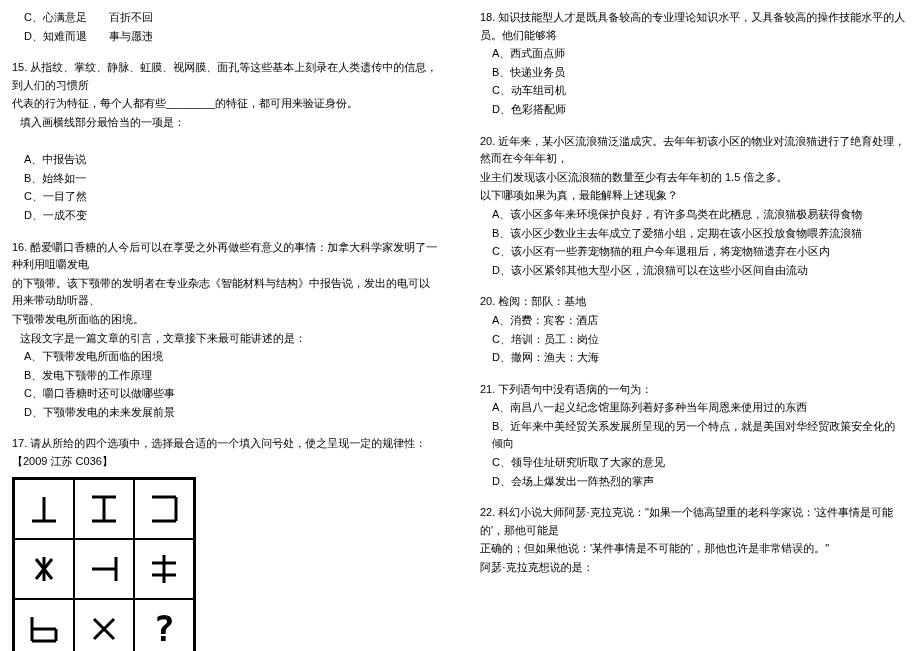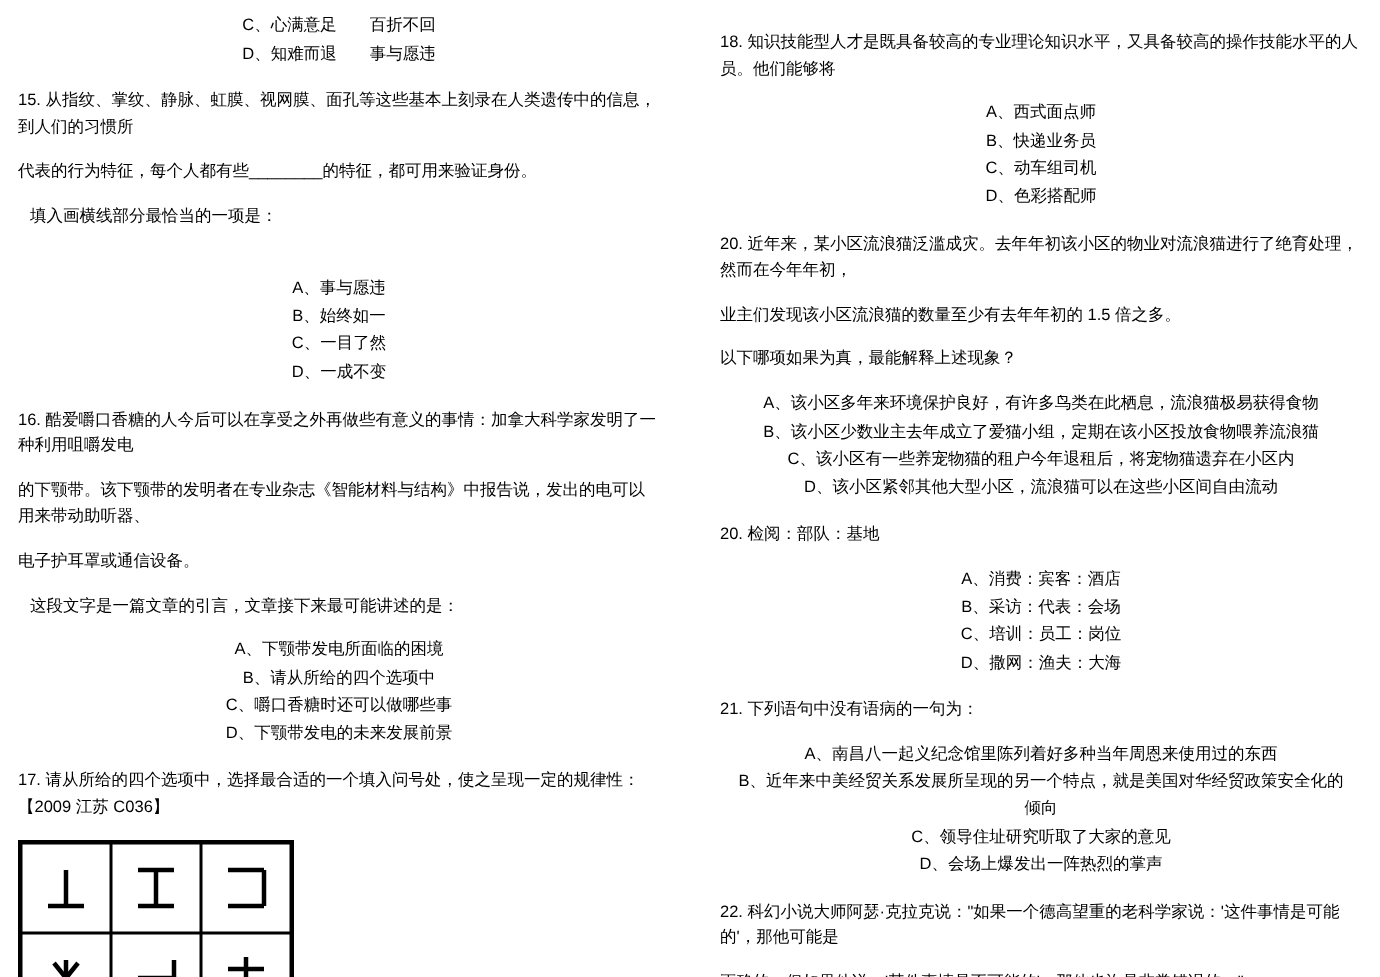--- a/index.html
+++ b/index.html
@@ -16,25 +16,24 @@
     gap: 40px;
   }
   .col {
     flex: 1;
     min-width: 0;
   }
   .block {
     margin-bottom: 14px;
   }
   .line {
-    margin: 12px 0;
+    margin: 1px 0;
   }
   .opt {
     margin: 1px 12px;
-    text-align: center;
   }
   .indent {
     padding-left: 8px;
   }
   .matrix-img {
     margin: 6px 0;
   }
   .matrix {
     display: grid;
     grid-template-columns: repeat(3, 60px);
@@ -60,33 +59,33 @@
     <div class="block">
       <div class="opt">C、心满意足　　百折不回</div>
       <div class="opt">D、知难而退　　事与愿违</div>
     </div>
 
     <div class="block">
       <div class="line">15. 从指纹、掌纹、静脉、虹膜、视网膜、面孔等这些基本上刻录在人类遗传中的信息，到人们的习惯所</div>
       <div class="line">代表的行为特征，每个人都有些________的特征，都可用来验证身份。</div>
       <div class="line indent">填入画横线部分最恰当的一项是：</div>
       <br>
-      <div class="opt">A、事与愿违</div>
+      <div class="opt">A、中报告说</div>
       <div class="opt">B、始终如一</div>
       <div class="opt">C、一目了然</div>
       <div class="opt">D、一成不变</div>
     </div>
 
     <div class="block">
       <div class="line">16. 酷爱嚼口香糖的人今后可以在享受之外再做些有意义的事情：加拿大科学家发明了一种利用咀嚼发电</div>
       <div class="line">的下颚带。该下颚带的发明者在专业杂志《智能材料与结构》中报告说，发出的电可以用来带动助听器、</div>
-      <div class="line">电子护耳罩或通信设备。</div>
+      <div class="line">下颚带发电所面临的困境。</div>
       <div class="line indent">这段文字是一篇文章的引言，文章接下来最可能讲述的是：</div>
       <div class="opt">A、下颚带发电所面临的困境</div>
-      <div class="opt">B、请从所给的四个选项中</div>
+      <div class="opt">B、发电下颚带的工作原理</div>
       <div class="opt">C、嚼口香糖时还可以做哪些事</div>
       <div class="opt">D、下颚带发电的未来发展前景</div>
     </div>
 
     <div class="block">
       <div class="line">17. 请从所给的四个选项中，选择最合适的一个填入问号处，使之呈现一定的规律性：【2009 江苏 C036】</div>
 
       <div class="matrix-img">
         <div class="matrix">
           <div class="cell">
@@ -169,21 +168,20 @@
       <div class="line">以下哪项如果为真，最能解释上述现象？</div>
       <div class="opt">A、该小区多年来环境保护良好，有许多鸟类在此栖息，流浪猫极易获得食物</div>
       <div class="opt">B、该小区少数业主去年成立了爱猫小组，定期在该小区投放食物喂养流浪猫</div>
       <div class="opt">C、该小区有一些养宠物猫的租户今年退租后，将宠物猫遗弃在小区内</div>
       <div class="opt">D、该小区紧邻其他大型小区，流浪猫可以在这些小区间自由流动</div>
     </div>
 
     <div class="block">
       <div class="line">20. 检阅：部队：基地</div>
       <div class="opt">A、消费：宾客：酒店</div>
-      <div class="opt">B、采访：代表：会场</div>
       <div class="opt">C、培训：员工：岗位</div>
       <div class="opt">D、撒网：渔夫：大海</div>
     </div>
 
     <div class="block">
       <div class="line">21. 下列语句中没有语病的一句为：</div>
       <div class="opt">A、南昌八一起义纪念馆里陈列着好多种当年周恩来使用过的东西</div>
       <div class="opt">B、近年来中美经贸关系发展所呈现的另一个特点，就是美国对华经贸政策安全化的倾向</div>
       <div class="opt">C、领导住址研究听取了大家的意见</div>
       <div class="opt">D、会场上爆发出一阵热烈的掌声</div>

